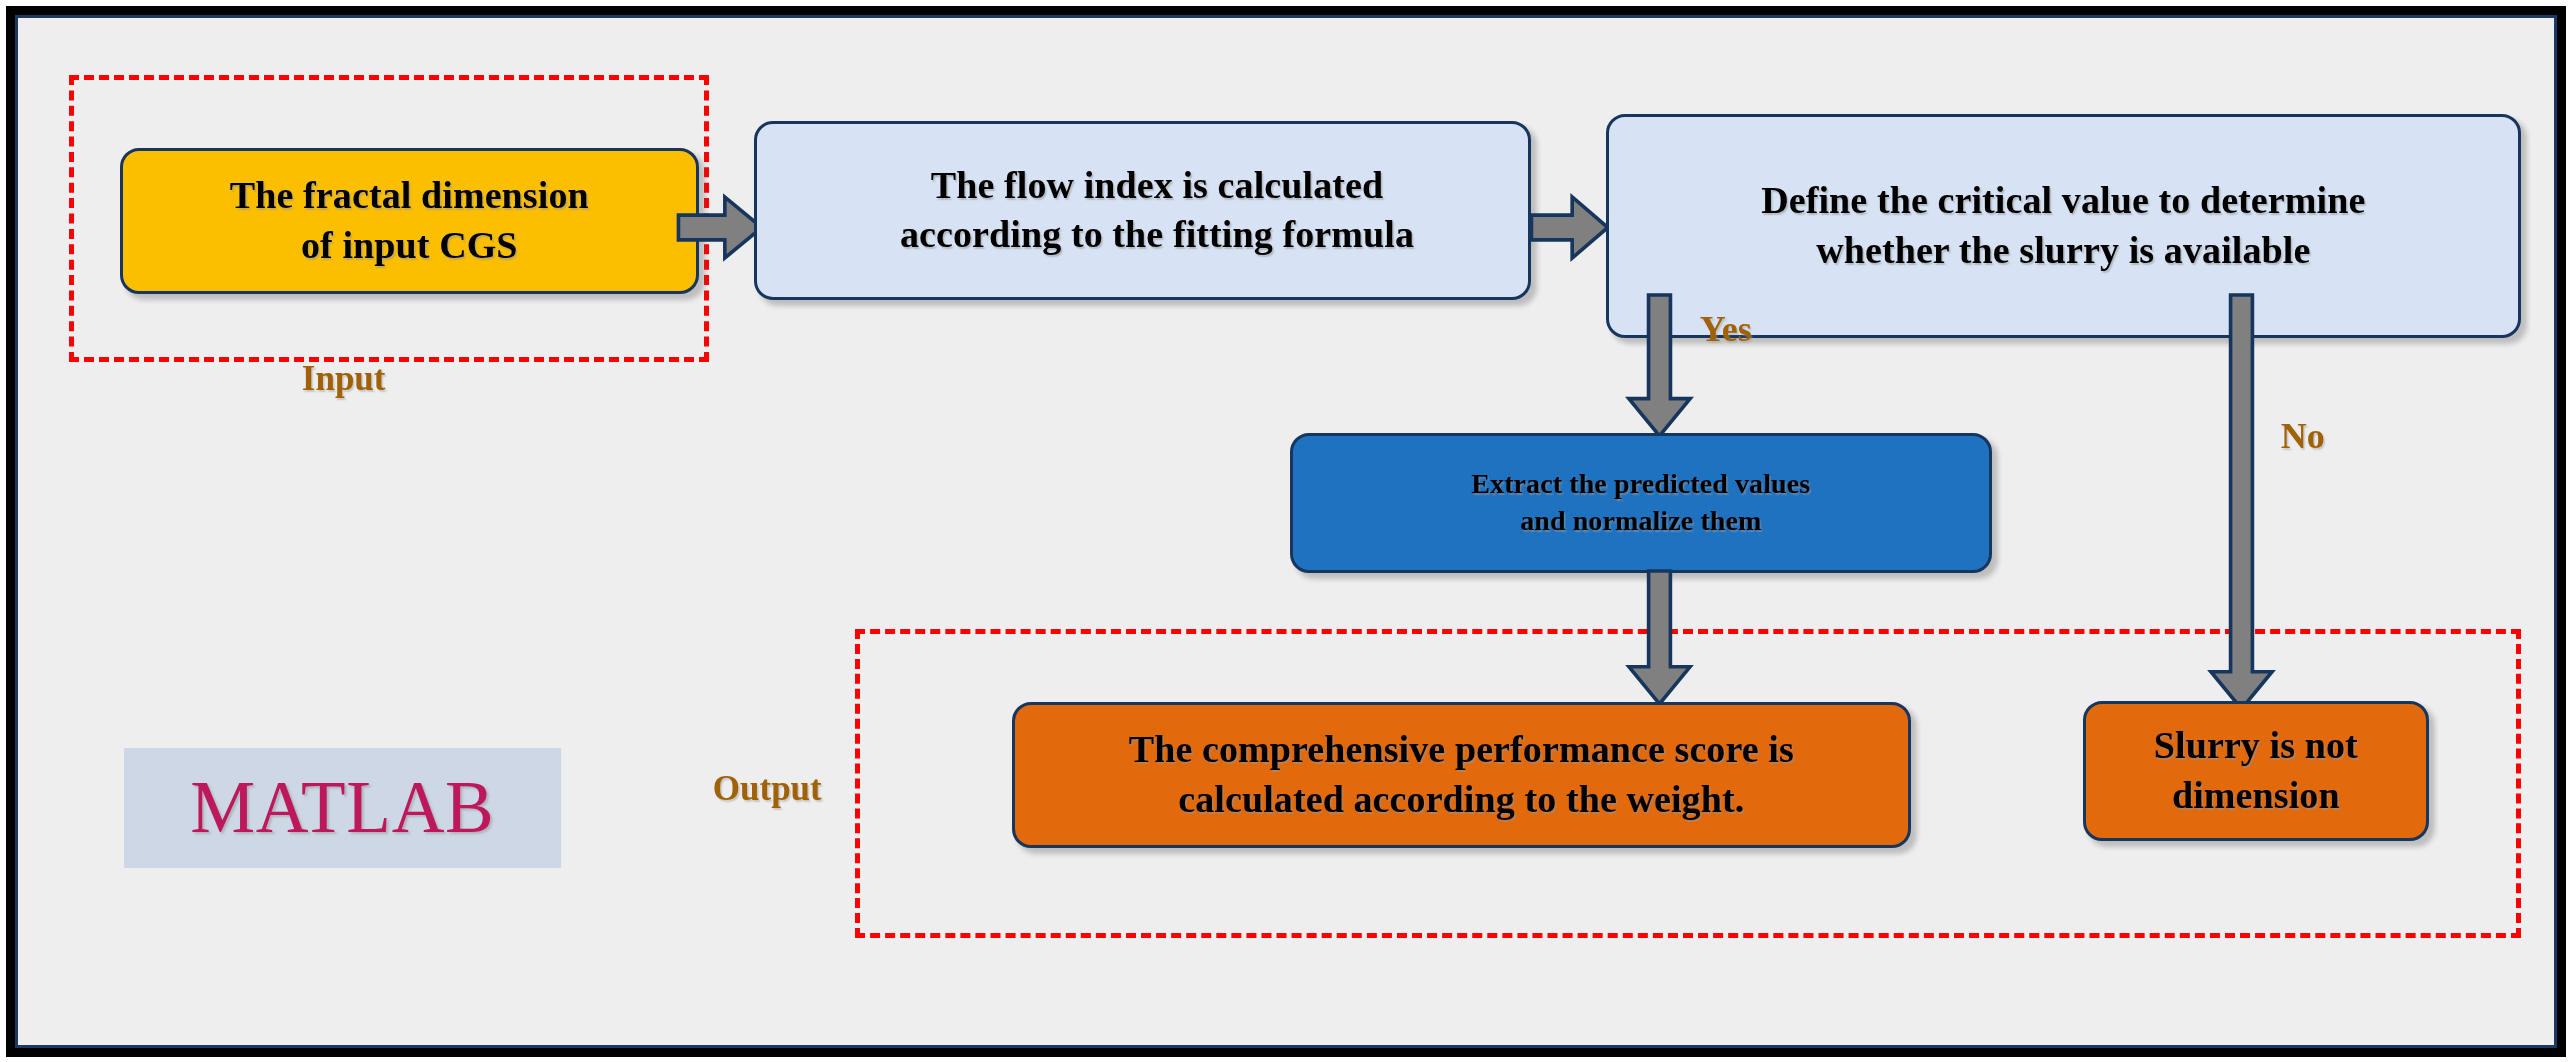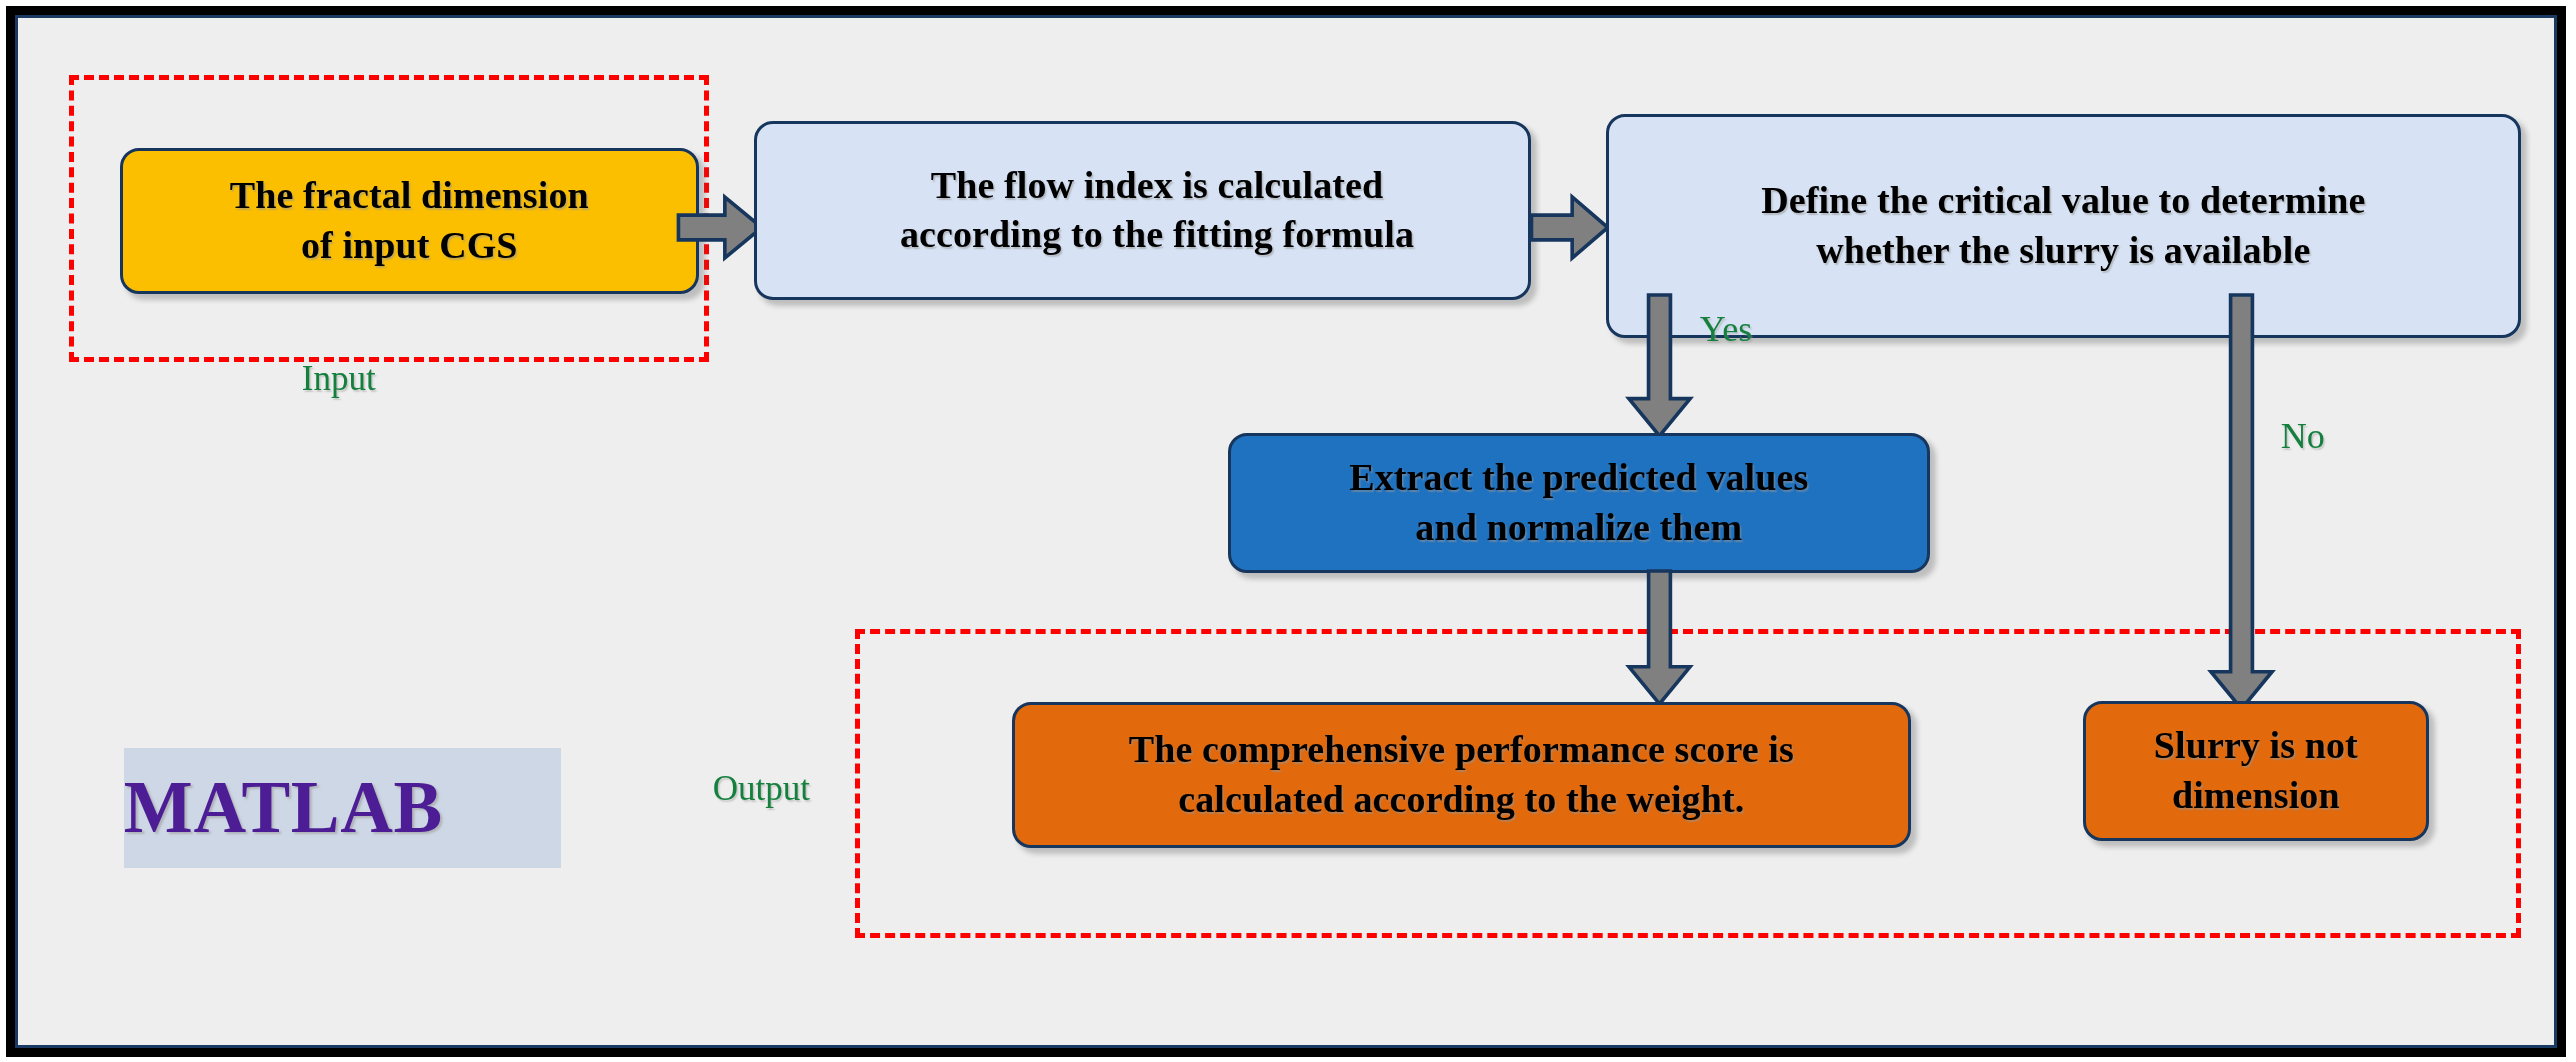--- a/index.html
+++ b/index.html
@@ -72,35 +72,36 @@
   .dashed-group {
     position: absolute;
     box-sizing: border-box;
     border: 5.1px dashed #fe0000;
     background: transparent;
   }
 
   
   .plain-label {
     position: absolute;
-    font-weight: normal;
-    color: #15803d;
+    font-weight: bold;
+    color: #a16207;
     text-shadow: 1.5px 1.5px 1.5px rgba(160,160,160,0.5);
     white-space: nowrap;
     text-align: center;
   }
 
   
   #matlab-chip {
     position: absolute;
     background: #ced7e5;
     display: flex;
     align-items: center;
-    font-weight: bold;
-    color: #4c1d95;
+    justify-content: center;
+    font-weight: normal;
+    color: #be185d;
     letter-spacing: 0.7px;
     text-shadow: 2.2px 2.2px 2.2px rgba(150,150,150,0.55);
   }
 
   .arrow-svg { position: absolute; overflow: visible; }
 </style>
 </head>
 <body>
 
 <div id="frame">
@@ -140,21 +141,21 @@
       <div class="node n-lblue" style="left:1588px; top:96px; width:915px; height:224px; font-size:38px;">
         <span style="white-space:pre-line;">Define the critical value to determine
 whether the slurry is available</span>
       </div>
 
       <svg class="arrow-svg" style="left:1605px; top:277px;" width="73" height="143" viewBox="0 0 100 196">
         <polygon points="35,0 65,0 65,142 92,142 50,193 8,142 35,142" fill="#808080" stroke="#17365d" stroke-width="5" stroke-linejoin="miter"></polygon>
       </svg>
       <div class="plain-label" style="left:1682px; top:290px; font-size:36px;">Yes</div>
 
-      <div class="node n-dblue" style="left:1210px; top:415px; width:702px; height:140px; font-size:38px;">
+      <div class="node n-dblue" style="left:1272px; top:415px; width:702px; height:140px; font-size:28px;">
         <span style="white-space:pre-line;">Extract the predicted values
 and normalize them</span>
       </div>
 
       <svg class="arrow-svg" style="left:1605px; top:553px;" width="73" height="135" viewBox="0 0 100 186">
         <polygon points="35,0 65,0 65,132 92,132 50,183 8,132 35,132" fill="#808080" stroke="#17365d" stroke-width="5" stroke-linejoin="miter"></polygon>
       </svg>
 
       <div class="node n-orange" style="left:994px; top:684px; width:899px; height:146px; font-size:38px;">
         <span style="white-space:pre-line;">The comprehensive performance score is

